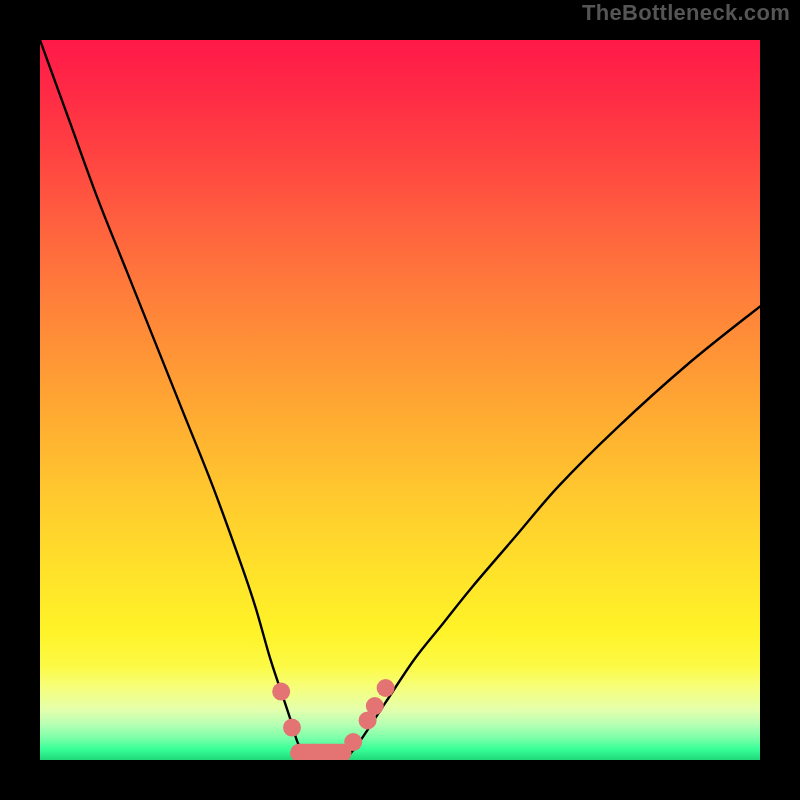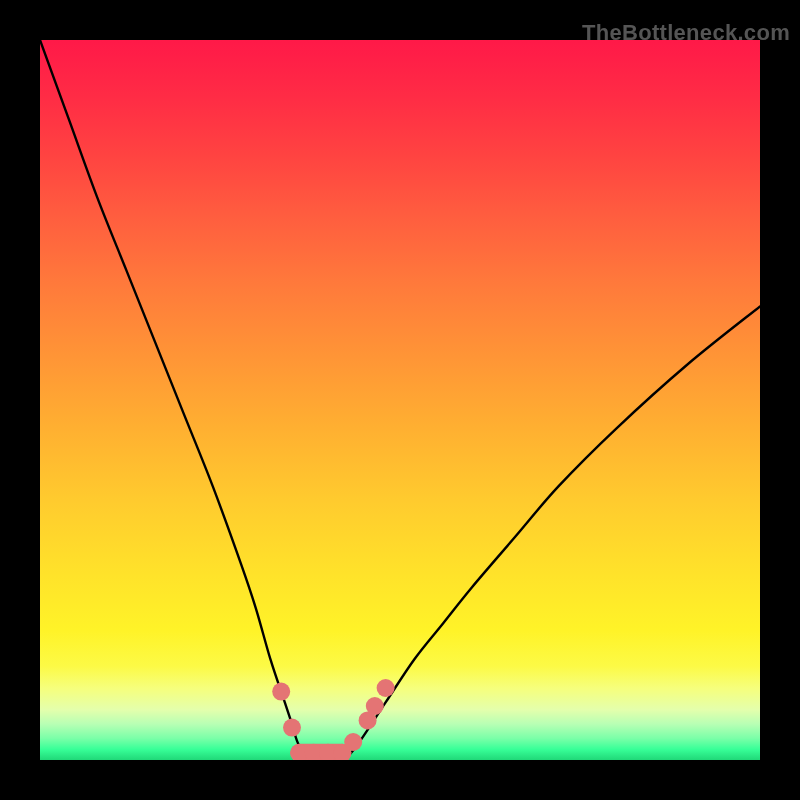--- a/index.html
+++ b/index.html
@@ -47,21 +47,21 @@
       #38ff98 98.5%,
       #20d878 100%
     );
   }
   .svg-layer {
     position: absolute;
     inset: 0;
   }
   .watermark {
     position: absolute;
-    top: 20px;
+    top: 0;
     right: 10px;
     color: #555;
     font-size: 22px;
     font-weight: 600;
     letter-spacing: 0.3px;
     font-family: Arial, sans-serif;
     margin-left: 8px;
   }
 </style>
 </head>

